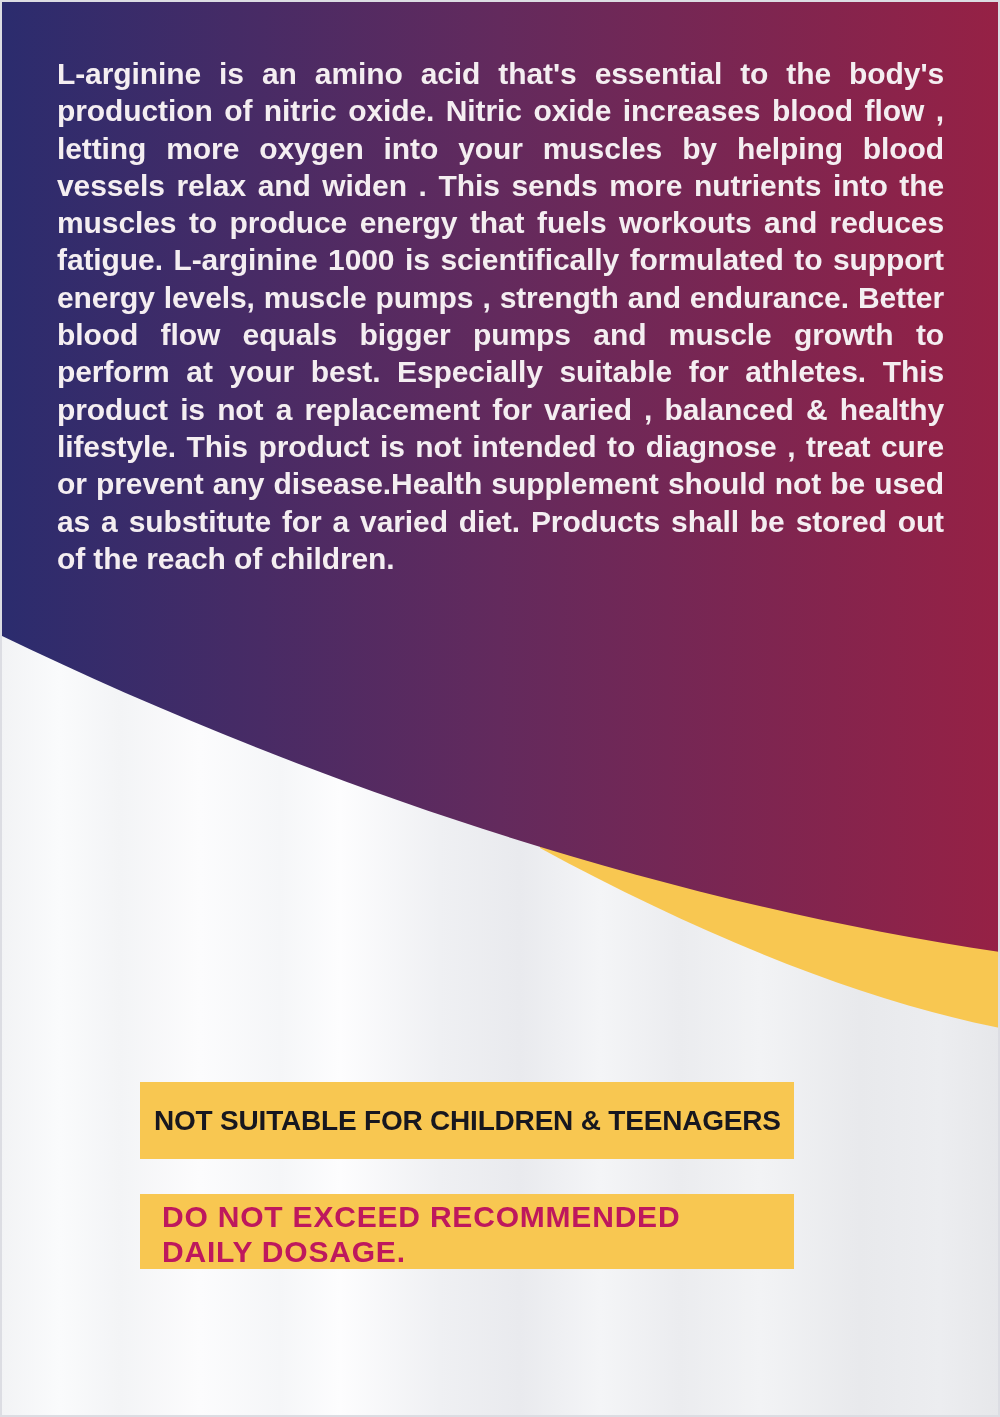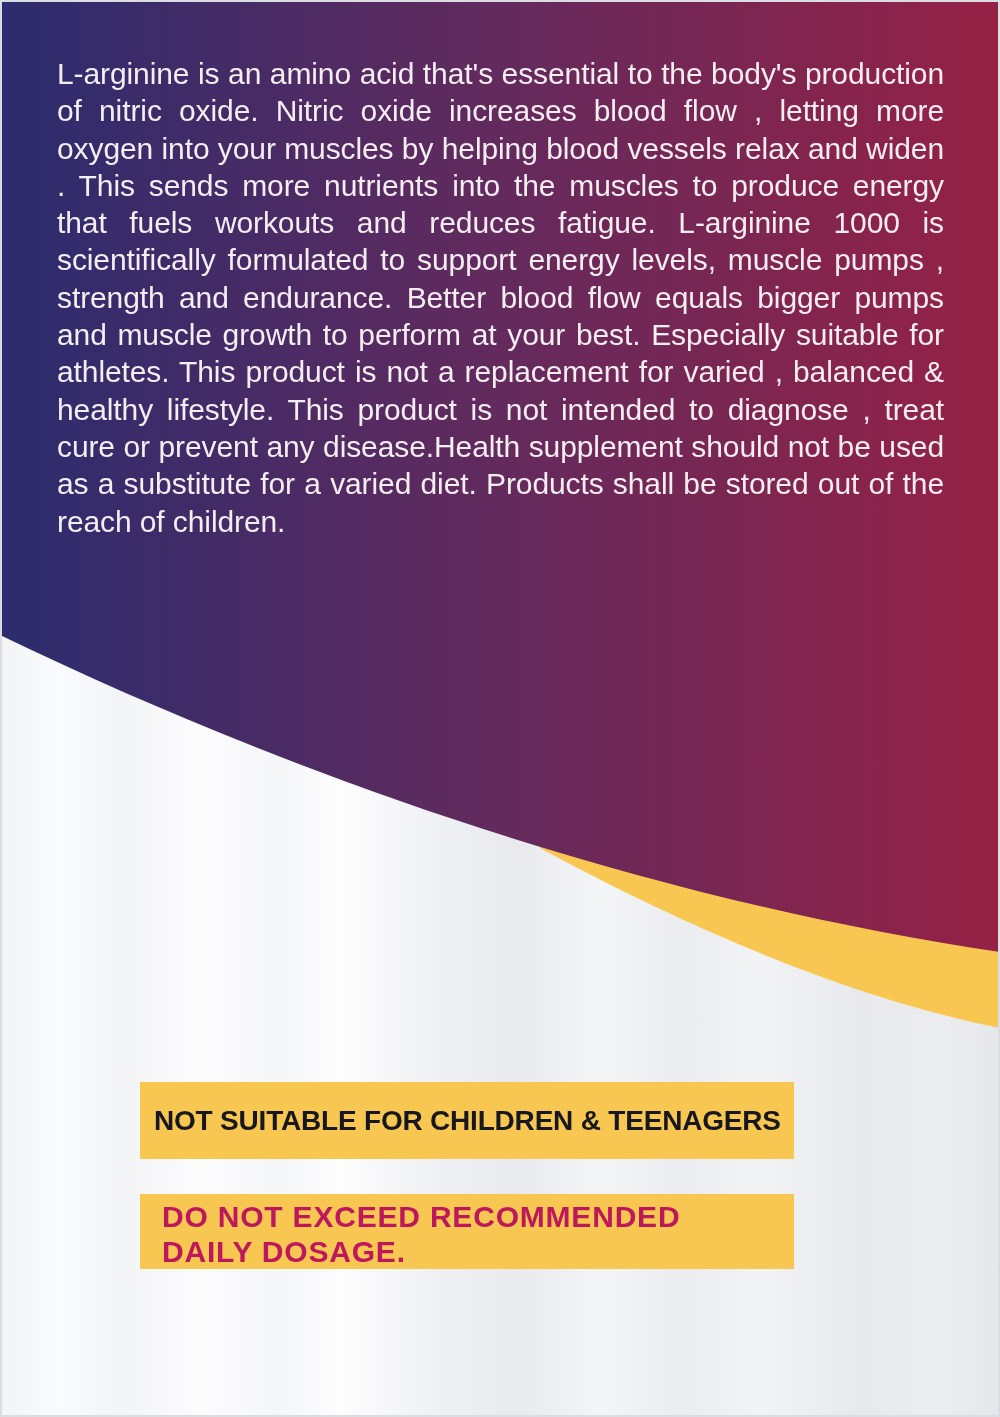--- a/index.html
+++ b/index.html
@@ -18,21 +18,21 @@
   .shapes{
     position:absolute;left:0;top:0;width:1000px;height:1417px;display:block;
   }
   .description{
     position:absolute;
     left:57px;top:55px;width:887px;
     font-size:30px;line-height:37.3px;
     letter-spacing:-0.1px;
     text-align:justify;
     color:#f4eef1;
-    font-weight:400;
+    font-weight:700;
   }
   .warning-banner{
     position:absolute;
     left:140px;width:654px;
     display:flex;align-items:center;
     font-weight:800;
     color:#17171f;
   }
   .banner-1{
     top:1082px;height:77px;

